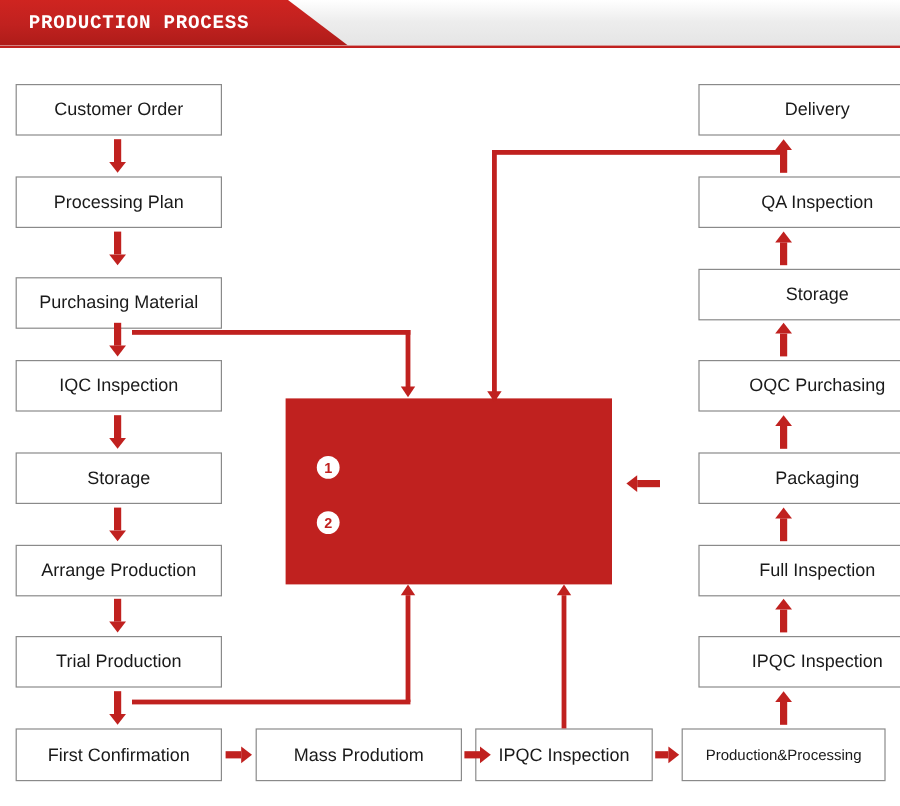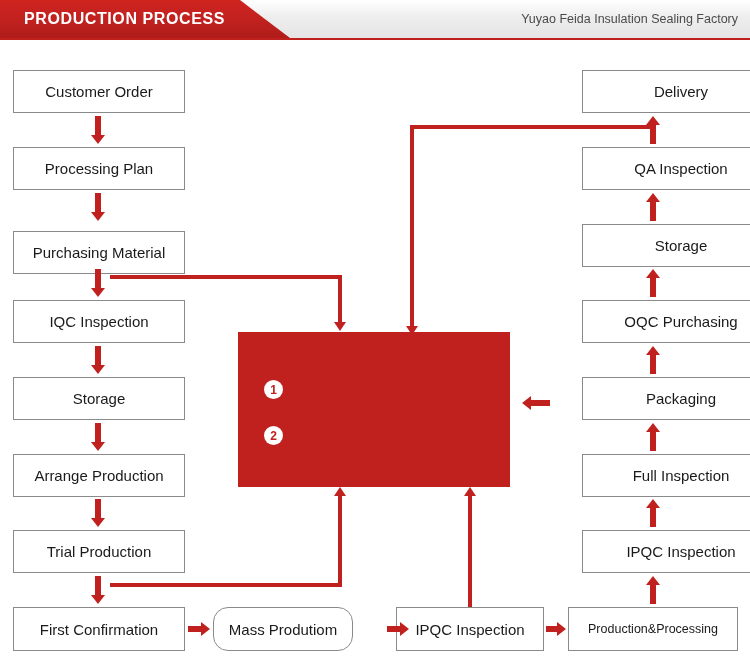--- a/index.html
+++ b/index.html
@@ -15,20 +15,21 @@
     overflow: hidden;
   }
 
   
   #header {
     position: absolute;
     left: 0; top: 0;
     width: 750px; height: 40px;
     background: linear-gradient(to bottom, #ffffff 0%, #ededed 45%, #e4e4e4 100%);
     overflow: hidden;
+    font-family: Liberation Mono, monospace;
   }
   #header-underline {
     position: absolute;
     left: 0; top: 38px;
     width: 750px; height: 2px;
     background: #c0211f;
   }
   #header-banner {
     position: absolute;
     left: 0; top: 0;
@@ -165,21 +166,20 @@
     border-right: 6px solid transparent;
     border-bottom: 9px solid #c0211f;
   }
 </style>
 </head>
 <body>
 
 <div id="header">
   <div id="header-banner"></div>
   <div id="header-title">PRODUCTION PROCESS</div>
-  <div id="header-company">Yuyao Feida Insulation Sealing Factory</div>
   <div id="header-underline"></div>
 </div>
 
 <div class="box col-left" style="top:70px;">Customer Order</div>
 <div class="box col-left" style="top:147px;">Processing Plan</div>
 <div class="box col-left" style="top:231px;">Purchasing Material</div>
 <div class="box col-left" style="top:300px;">IQC Inspection</div>
 <div class="box col-left" style="top:377px;">Storage</div>
 <div class="box col-left" style="top:454px;">Arrange Production</div>
 <div class="box col-left" style="top:530px;">Trial Production</div>
@@ -207,21 +207,21 @@
 <div class="arrow arr-down" style="left:91px; top:499px; height:28px;">
   <div class="shaft" style="top:0; height:19px;"></div>
     <div class="head" style="top:19px;"></div>
 </div>
 <div class="arrow arr-down" style="left:91px; top:576px; height:28px;">
   <div class="shaft" style="top:0; height:19px;"></div>
     <div class="head" style="top:19px;"></div>
 </div>
 
 <div class="box" style="left:13px;  top:607px; width:172px; height:44px;">First Confirmation</div>
-<div class="box" style="left:213px; top:607px; width:140px; height:44px;border-radius:15px;">Mass Produtiom</div>
+<div class="box" style="left:213px; top:607px; width:172px; height:44px;">Mass Produtiom</div>
 <div class="box" style="left:396px; top:607px; width:148px; height:44px;">IPQC Inspection</div>
 <div class="box tight" style="left:568px; top:607px; width:170px; height:44px;">Production&amp;Processing</div>
 
 <div class="arrow arr-right" style="left:188px; top:622px; width:22px;">
   <div class="shaft" style="left:0; width:13px;"></div>
     <div class="head" style="left:13px;"></div>
 </div>
 <div class="arrow arr-right" style="left:546px; top:622px; width:20px;">
   <div class="shaft" style="left:0; width:11px;"></div>
     <div class="head" style="left:11px;"></div>

